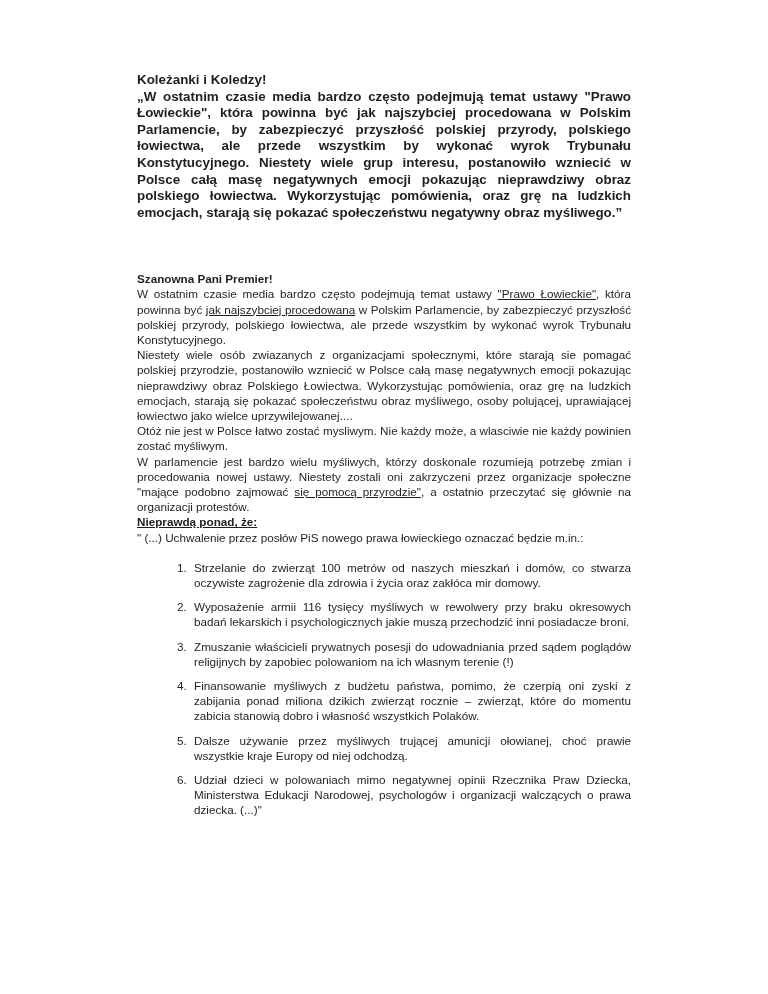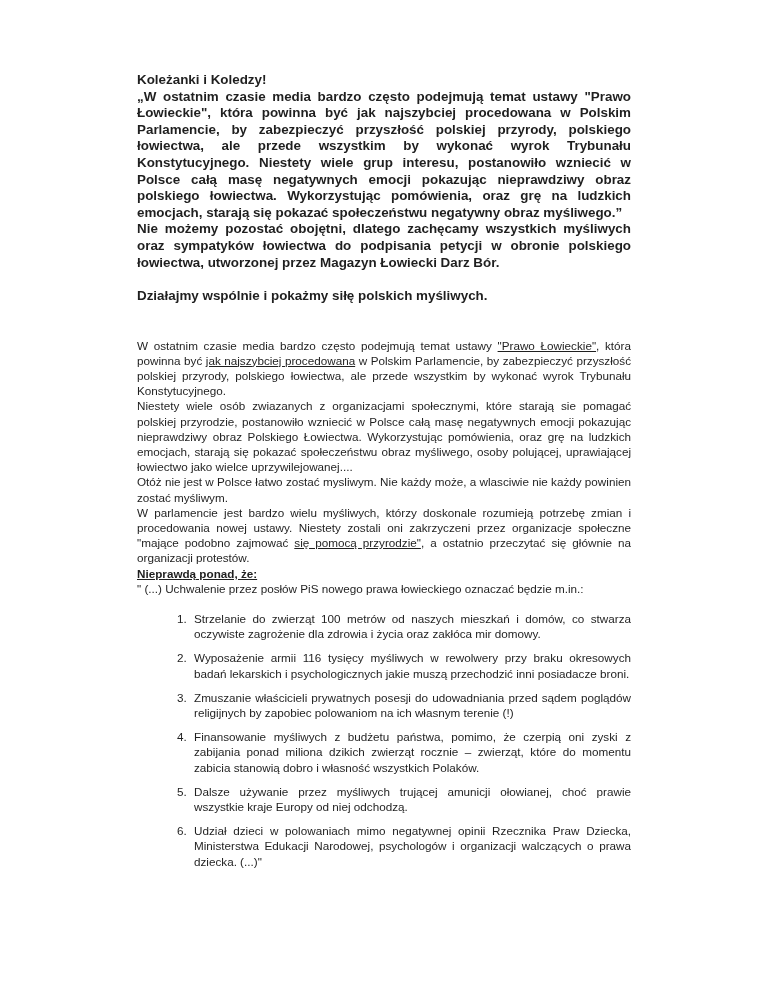--- a/index.html
+++ b/index.html
@@ -47,33 +47,32 @@
   }
 </style>
 </head>
 <body>
 
 <div class="page">
 
   <div class="lead">
     <p>Koleżanki i Koledzy!</p>
     <p>„W ostatnim czasie media bardzo często podejmują temat ustawy "Prawo Łowieckie", która powinna być jak najszybciej procedowana w Polskim Parlamencie, by zabezpieczyć przyszłość polskiej przyrody, polskiego łowiectwa, ale przede wszystkim by wykonać wyrok Trybunału Konstytucyjnego. Niestety wiele grup interesu, postanowiło wzniecić w Polsce całą masę negatywnych emocji pokazując nieprawdziwy obraz polskiego łowiectwa. Wykorzystując pomówienia, oraz grę na ludzkich emocjach, starają się pokazać społeczeństwu negatywny obraz myśliwego.”</p>
-    <p>Nie możemy pozostać obojętni, dlatego zachęcamy wszystkich myśliwych oraz sympatyków łowiectwa do podpisania petycji w obronie polskiego łowiectwa, utworzonej przez Magazyn Łowiecki Darz Bór.</p>
 
     <div class="gap-lead"></div>
 
-    <p>Działajmy wspólnie i pokażmy siłę polskich myśliwych.</p>
 
     <div class="gap-lead"></div>
 
   </div>
 
   <div class="gap-lead"></div>
 
   <div class="letter">
+    <p class="b">Szanowna Pani Premier!</p>
 
     <p><span>W ostatnim czasie media bardzo często podejmują temat ustawy </span><span class="u">"Prawo Łowieckie"</span><span>, która powinna być </span><span class="u">jak najszybciej procedowana</span><span> w Polskim Parlamencie, by zabezpieczyć przyszłość polskiej przyrody, polskiego łowiectwa, ale przede wszystkim by wykonać wyrok Trybunału Konstytucyjnego.</span></p>
 
     <p>Niestety wiele osób zwiazanych z organizacjami społecznymi, które starają sie pomagać polskiej przyrodzie, postanowiło wzniecić w Polsce całą masę negatywnych emocji pokazując nieprawdziwy obraz Polskiego Łowiectwa. Wykorzystując pomówienia, oraz grę na ludzkich emocjach, starają się pokazać społeczeństwu obraz myśliwego, osoby polującej, uprawiającej łowiectwo jako wielce uprzywilejowanej....</p>
 
     <p>Otóż nie jest w Polsce łatwo zostać mysliwym. Nie każdy może, a wlasciwie nie każdy powinien zostać myśliwym.</p>
 
     <p><span>W parlamencie jest bardzo wielu myśliwych, którzy doskonale rozumieją potrzebę zmian i procedowania nowej ustawy. Niestety zostali oni zakrzyczeni przez organizacje społeczne "mające podobno zajmować </span><span class="u">się pomocą przyrodzie"</span><span>, a ostatnio przeczytać  się głównie na organizacji protestów.</span></p>
 
     <p class="b u">Nieprawdą ponad, że:</p>

